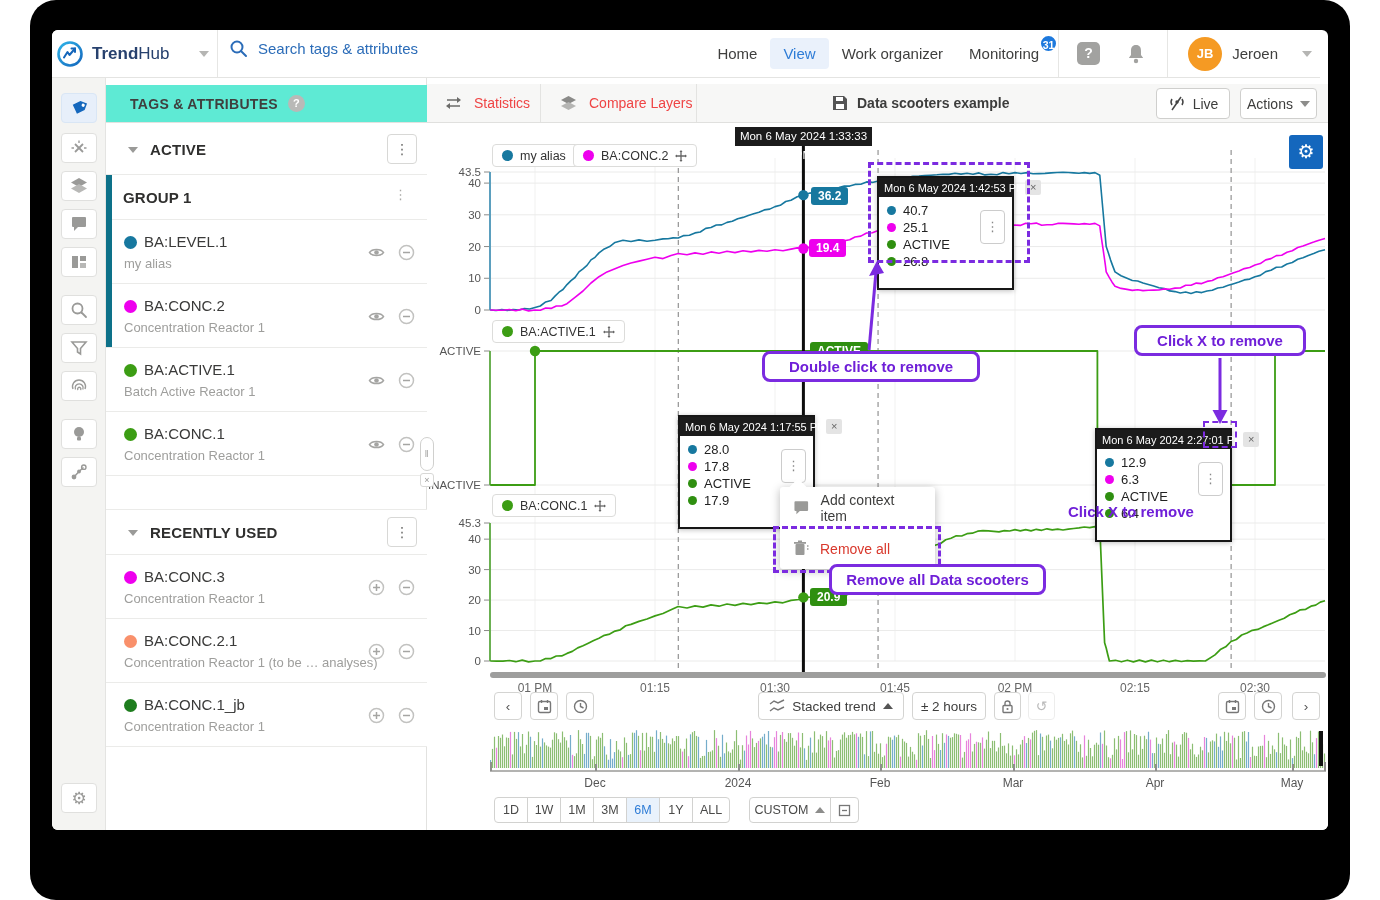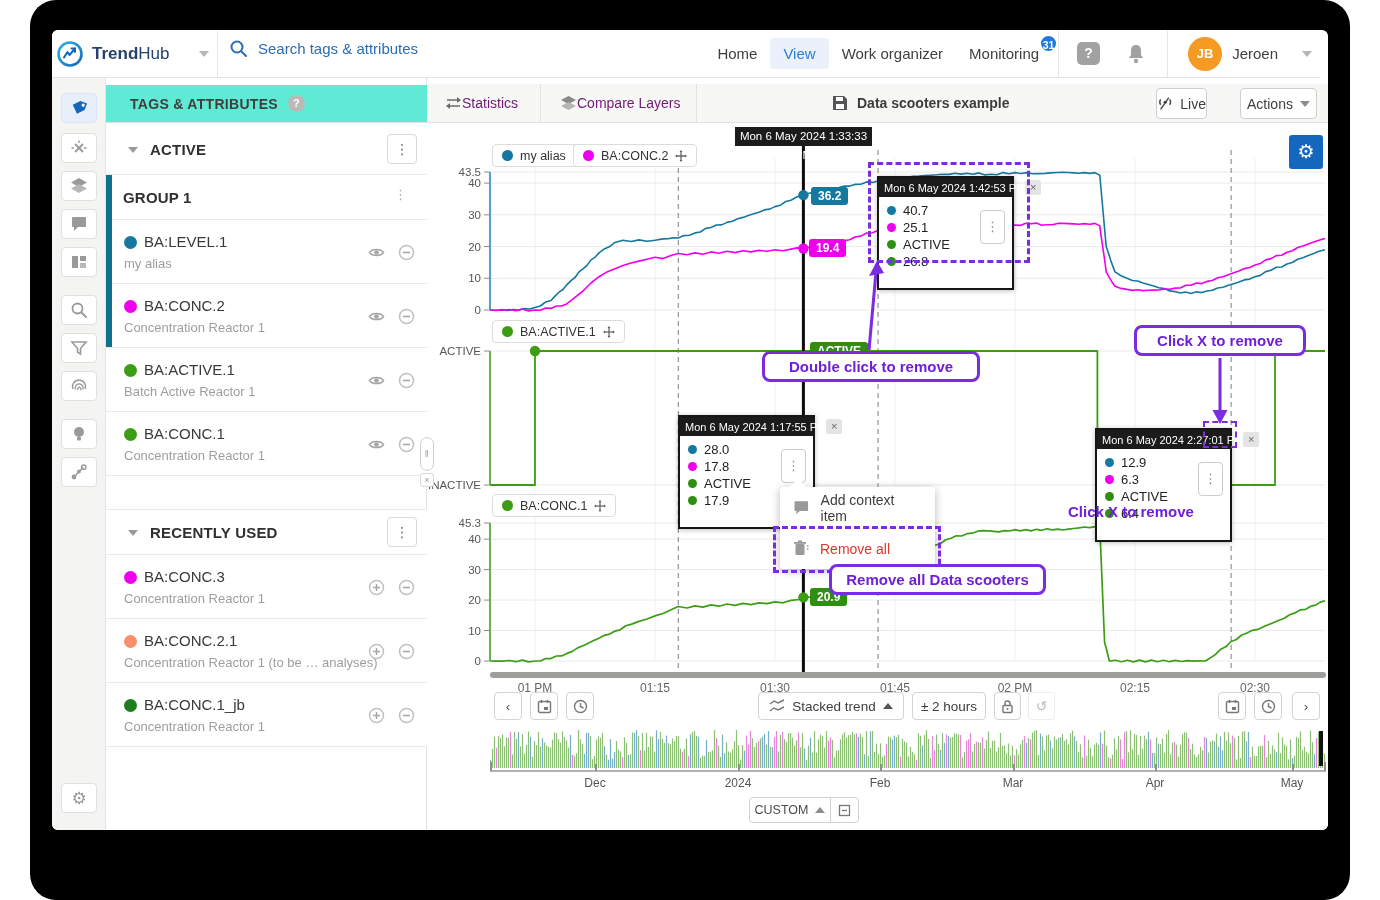--- a/index.html
+++ b/index.html
@@ -45,21 +45,21 @@
   .tag-row { position: absolute; left: 106px; width: 321px; height: 64px; border-bottom: 1px solid #ebebe9; background: #fff; z-index: 10; }
   .tag-dot { position: absolute; left: 18px; top: 16px; width: 13px; height: 13px; border-radius: 50%; }
   .tag-name { position: absolute; left: 38px; top: 13px; font-size: 15px; color: #3a3a39; }
   .tag-desc { position: absolute; left: 18px; top: 36px; font-size: 13px; color: #9e9e9c; white-space: nowrap; }
   .row-ic { position: absolute; top: 24px; width: 17px; height: 17px; cursor: pointer; }
   .row-ic.a { left: 262px; } .row-ic.b { left: 292px; }
   .mini-kebab { position: absolute; right: 20px; top: 12px; color: #a9a9a7; font-size: 13px; cursor: pointer; }
 
   
   .ctoolbar { position: absolute; left: 427px; top: 84px; width: 901px; height: 39px; background: #f7f7f6; border-bottom: 1px solid #e0e0de; z-index: 8; }
-  .ct-item { position: absolute; top: 0; height: 38px; display: flex; align-items: center; gap: 0; font-size: 14px; color: #701a75; cursor: pointer; }
+  .ct-item { position: absolute; top: 0; height: 38px; display: flex; align-items: center; gap: 12px; font-size: 14px; color: #ef4444; cursor: pointer; }
   .ct-div { position: absolute; top: 0; width: 1px; height: 38px; background: #e3e3e1; }
   .ct-title { position: absolute; top: 0; height: 38px; display: flex; align-items: center; gap: 9px; font-size: 14px; font-weight: bold; color: #3d3d3c; }
   .tb-btn { position: absolute; top: 4px; height: 31px; background: #fff; border: 1px solid #cfcfcd; border-radius: 4px; display: flex; align-items: center; justify-content: center; gap: 7px; font-size: 14px; color: #3d3d3c; cursor: pointer; }
 
   
   #trend-svg, #arrow-svg { position: absolute; left: 0; top: 0; width: 1380px; height: 900px; pointer-events: none; }
   #trend-svg { z-index: 1; }
   #arrow-svg { z-index: 7; }
   .chart-bg { position: absolute; left: 427px; top: 123px; width: 901px; height: 707px; background: #fff; z-index: 0; }
   .chip { position: absolute; height: 23px; display: flex; align-items: center; gap: 7px; padding: 0 9px; background: #fff; border: 1px solid #dcdcda; border-radius: 4px; font-size: 12.5px; color: #333; z-index: 3; cursor: grab; }
@@ -448,21 +448,21 @@
     </div>
     <div class="ct-div" style="left:269px"></div>
     <div class="ct-title" style="left:405px">
       <svg class="ic" width="16" height="16" viewBox="0 0 16 16">
         <path d="M1 1 L12 1 L15 4 L15 15 L1 15 Z" fill="#555"></path>
             <rect x="4" y="9" width="8" height="5" fill="#fff"></rect>
             <rect x="4" y="2" width="7" height="4" fill="#fff"></rect>
       </svg>
       <span>Data scooters example</span>
     </div>
-    <div class="tb-btn" style="left:729px;width:51px">
+    <div class="tb-btn" style="left:729px;width:74px">
       <svg class="ic" width="18" height="16" viewBox="0 0 18 16">
         <path d="M4 3 Q2 6 4 9" fill="none" stroke="#444" stroke-width="1.5"></path>
         <path d="M14 3 Q16 6 14 9" fill="none" stroke="#444" stroke-width="1.5"></path>
         <circle cx="9" cy="6" r="1.7" fill="#444"></circle>
         <line x1="13" y1="1" x2="4" y2="14" stroke="#444" stroke-width="1.5"></line>
       </svg>
       <span>Live</span>
     </div>
     <div class="tb-btn" style="left:813px;width:77px">
       <span>Actions</span>
@@ -1129,20 +1129,29 @@
   <div class="tl-tick" style="left:1155px"></div>
   <div class="tl-tick" style="left:1292px"></div>
   <div class="tl-tick" style="left:1324px;height:9px;top:762px"></div>
   <span class="tl-label" style="left:595px">Dec</span>
   <span class="tl-label" style="left:738px">2024</span>
   <span class="tl-label" style="left:880px">Feb</span>
   <span class="tl-label" style="left:1013px">Mar</span>
   <span class="tl-label" style="left:1155px">Apr</span>
   <span class="tl-label" style="left:1292px">May</span>
 
+  <div class="zgroup">
+    <div class="zbtn">1D</div>
+    <div class="zbtn">1W</div>
+    <div class="zbtn">1M</div>
+    <div class="zbtn">3M</div>
+    <div class="zbtn active">6M</div>
+    <div class="zbtn">1Y</div>
+    <div class="zbtn last">ALL</div>
+  </div>
   <div class="custom-group">
     <div class="cbtn" style="width:82px;border-radius:4px 0 0 4px">
       <span>CUSTOM</span>
       <span class="chev-up"></span>
     </div>
     <div class="cbtn" style="width:29px;margin-left:-1px;border-radius:0 4px 4px 0">
       <svg class="ic" width="13" height="13" viewBox="0 0 13 13">
         <rect x="1.5" y="1.5" width="10" height="10" fill="none" stroke="#777" stroke-width="1.3"></rect>
             <line x1="4" y1="6.5" x2="9" y2="6.5" stroke="#777" stroke-width="1.3"></line>
       </svg>

